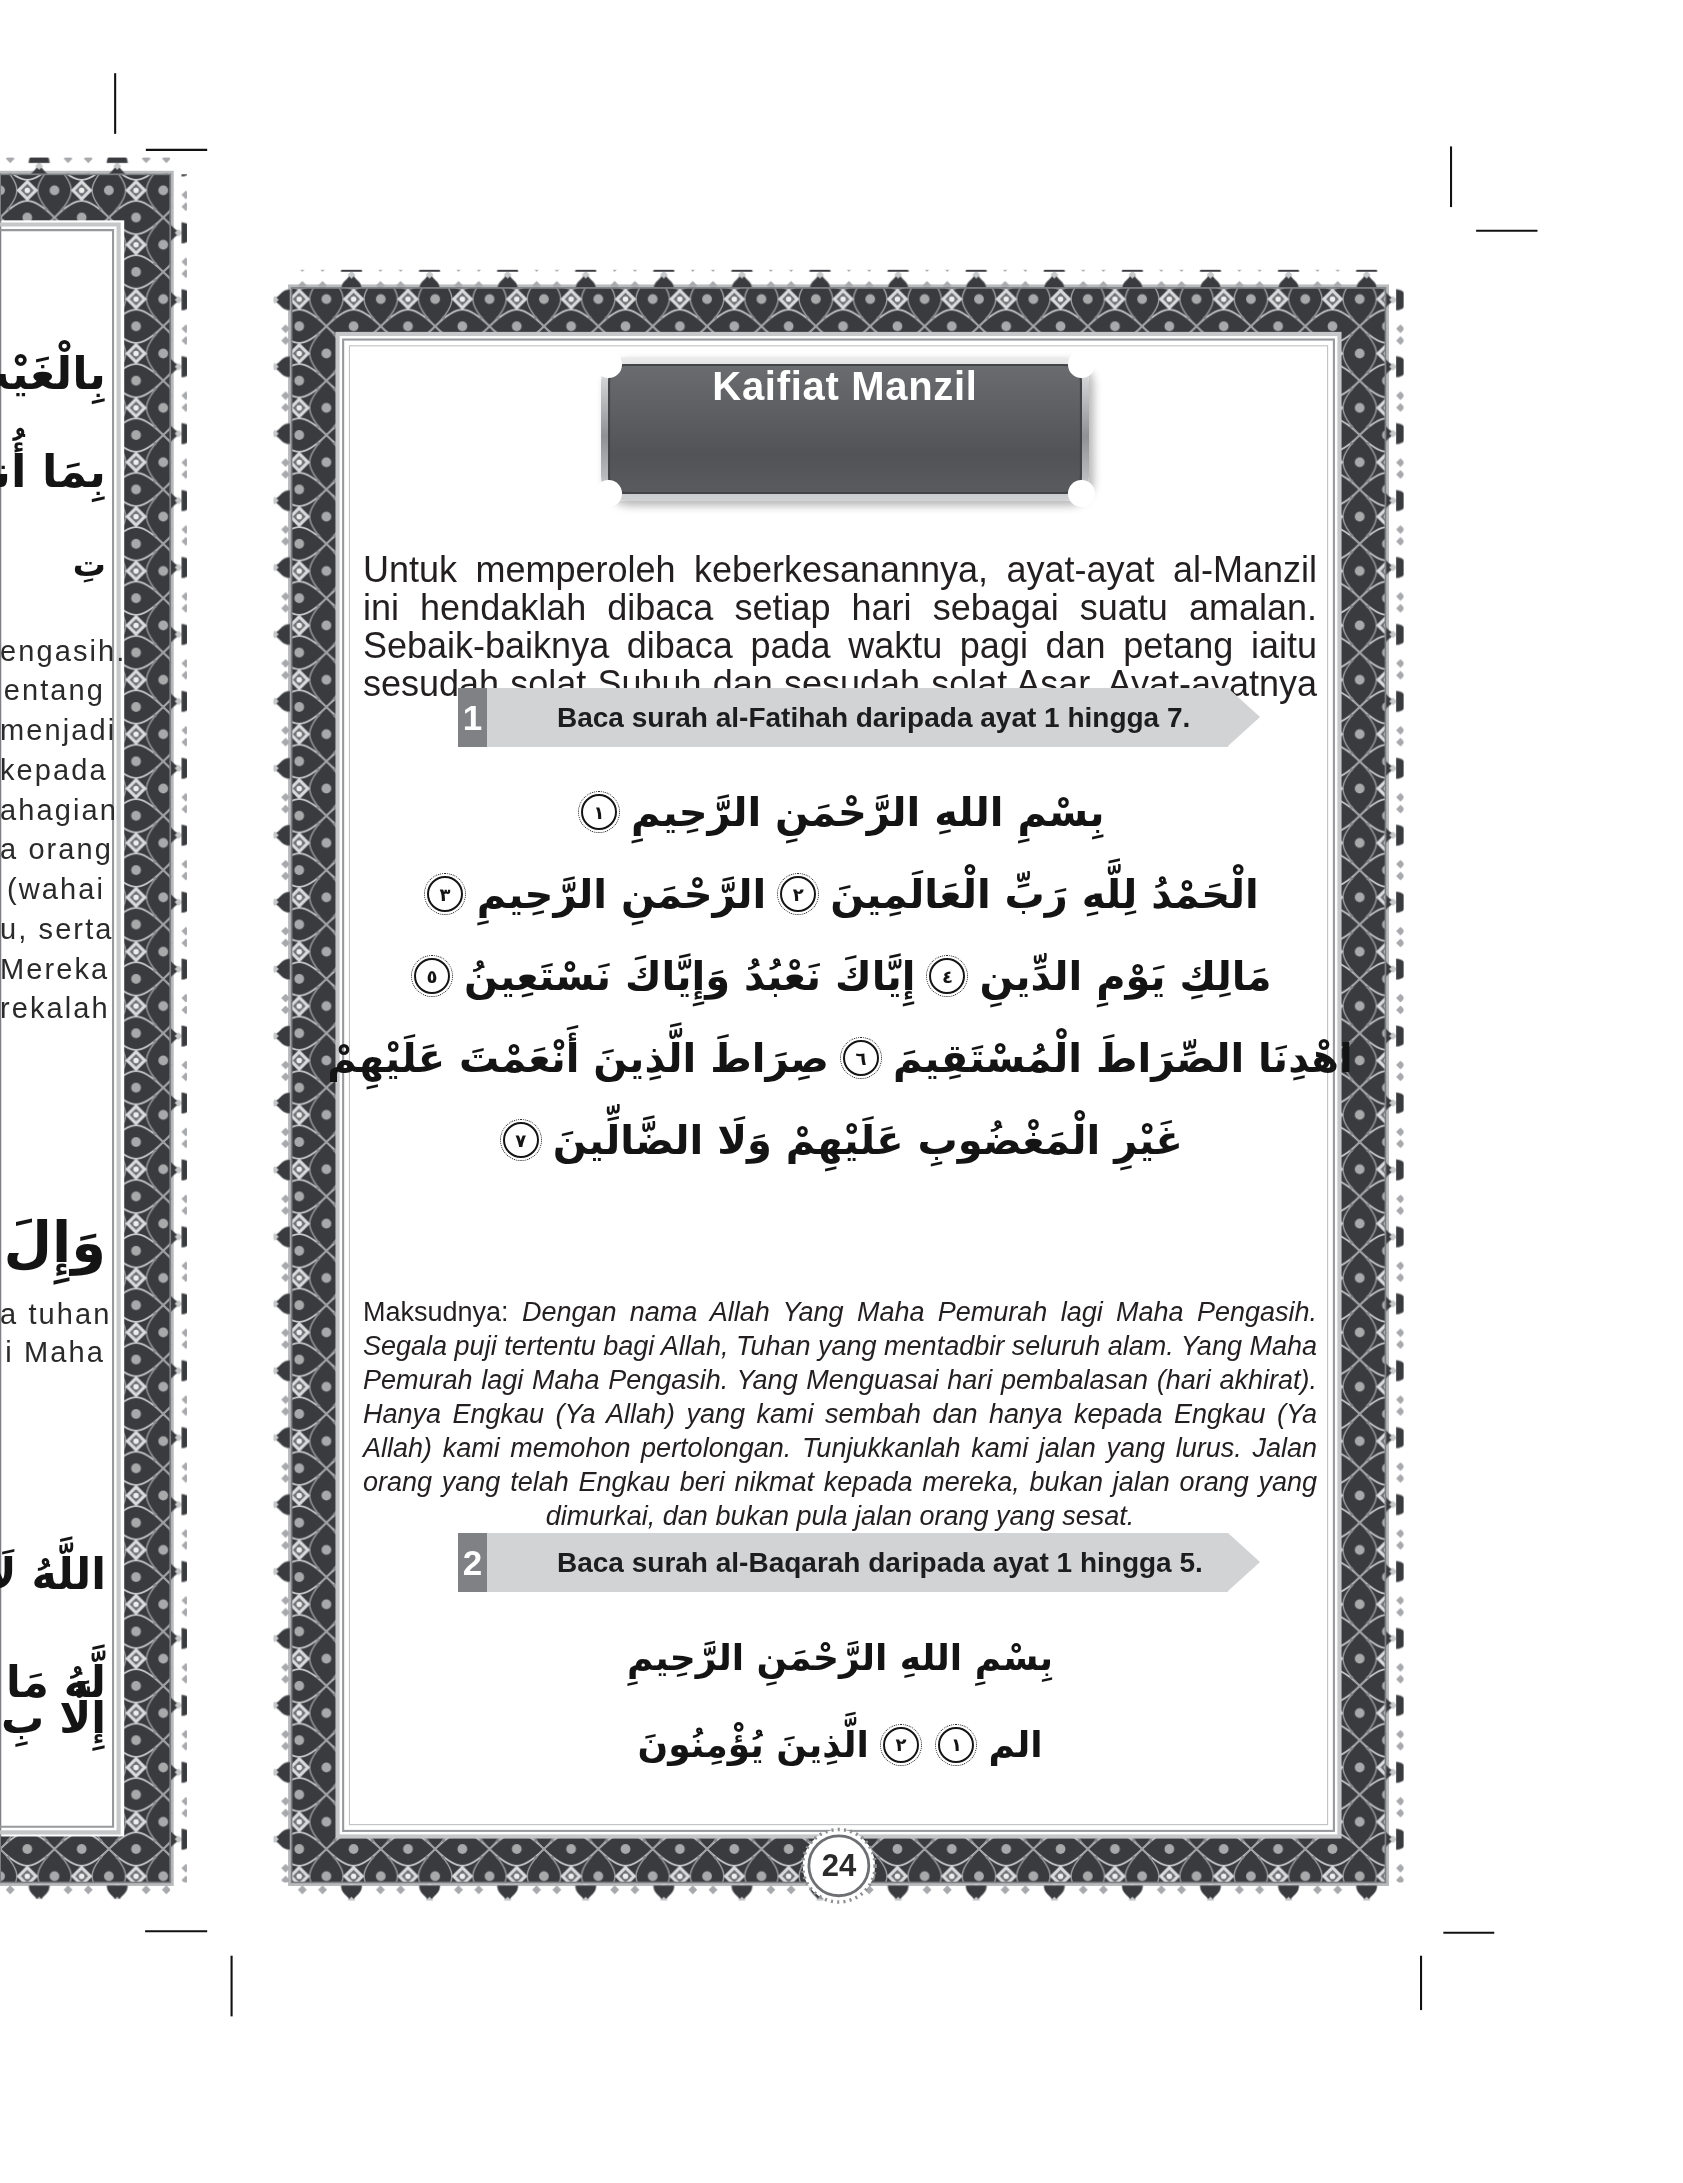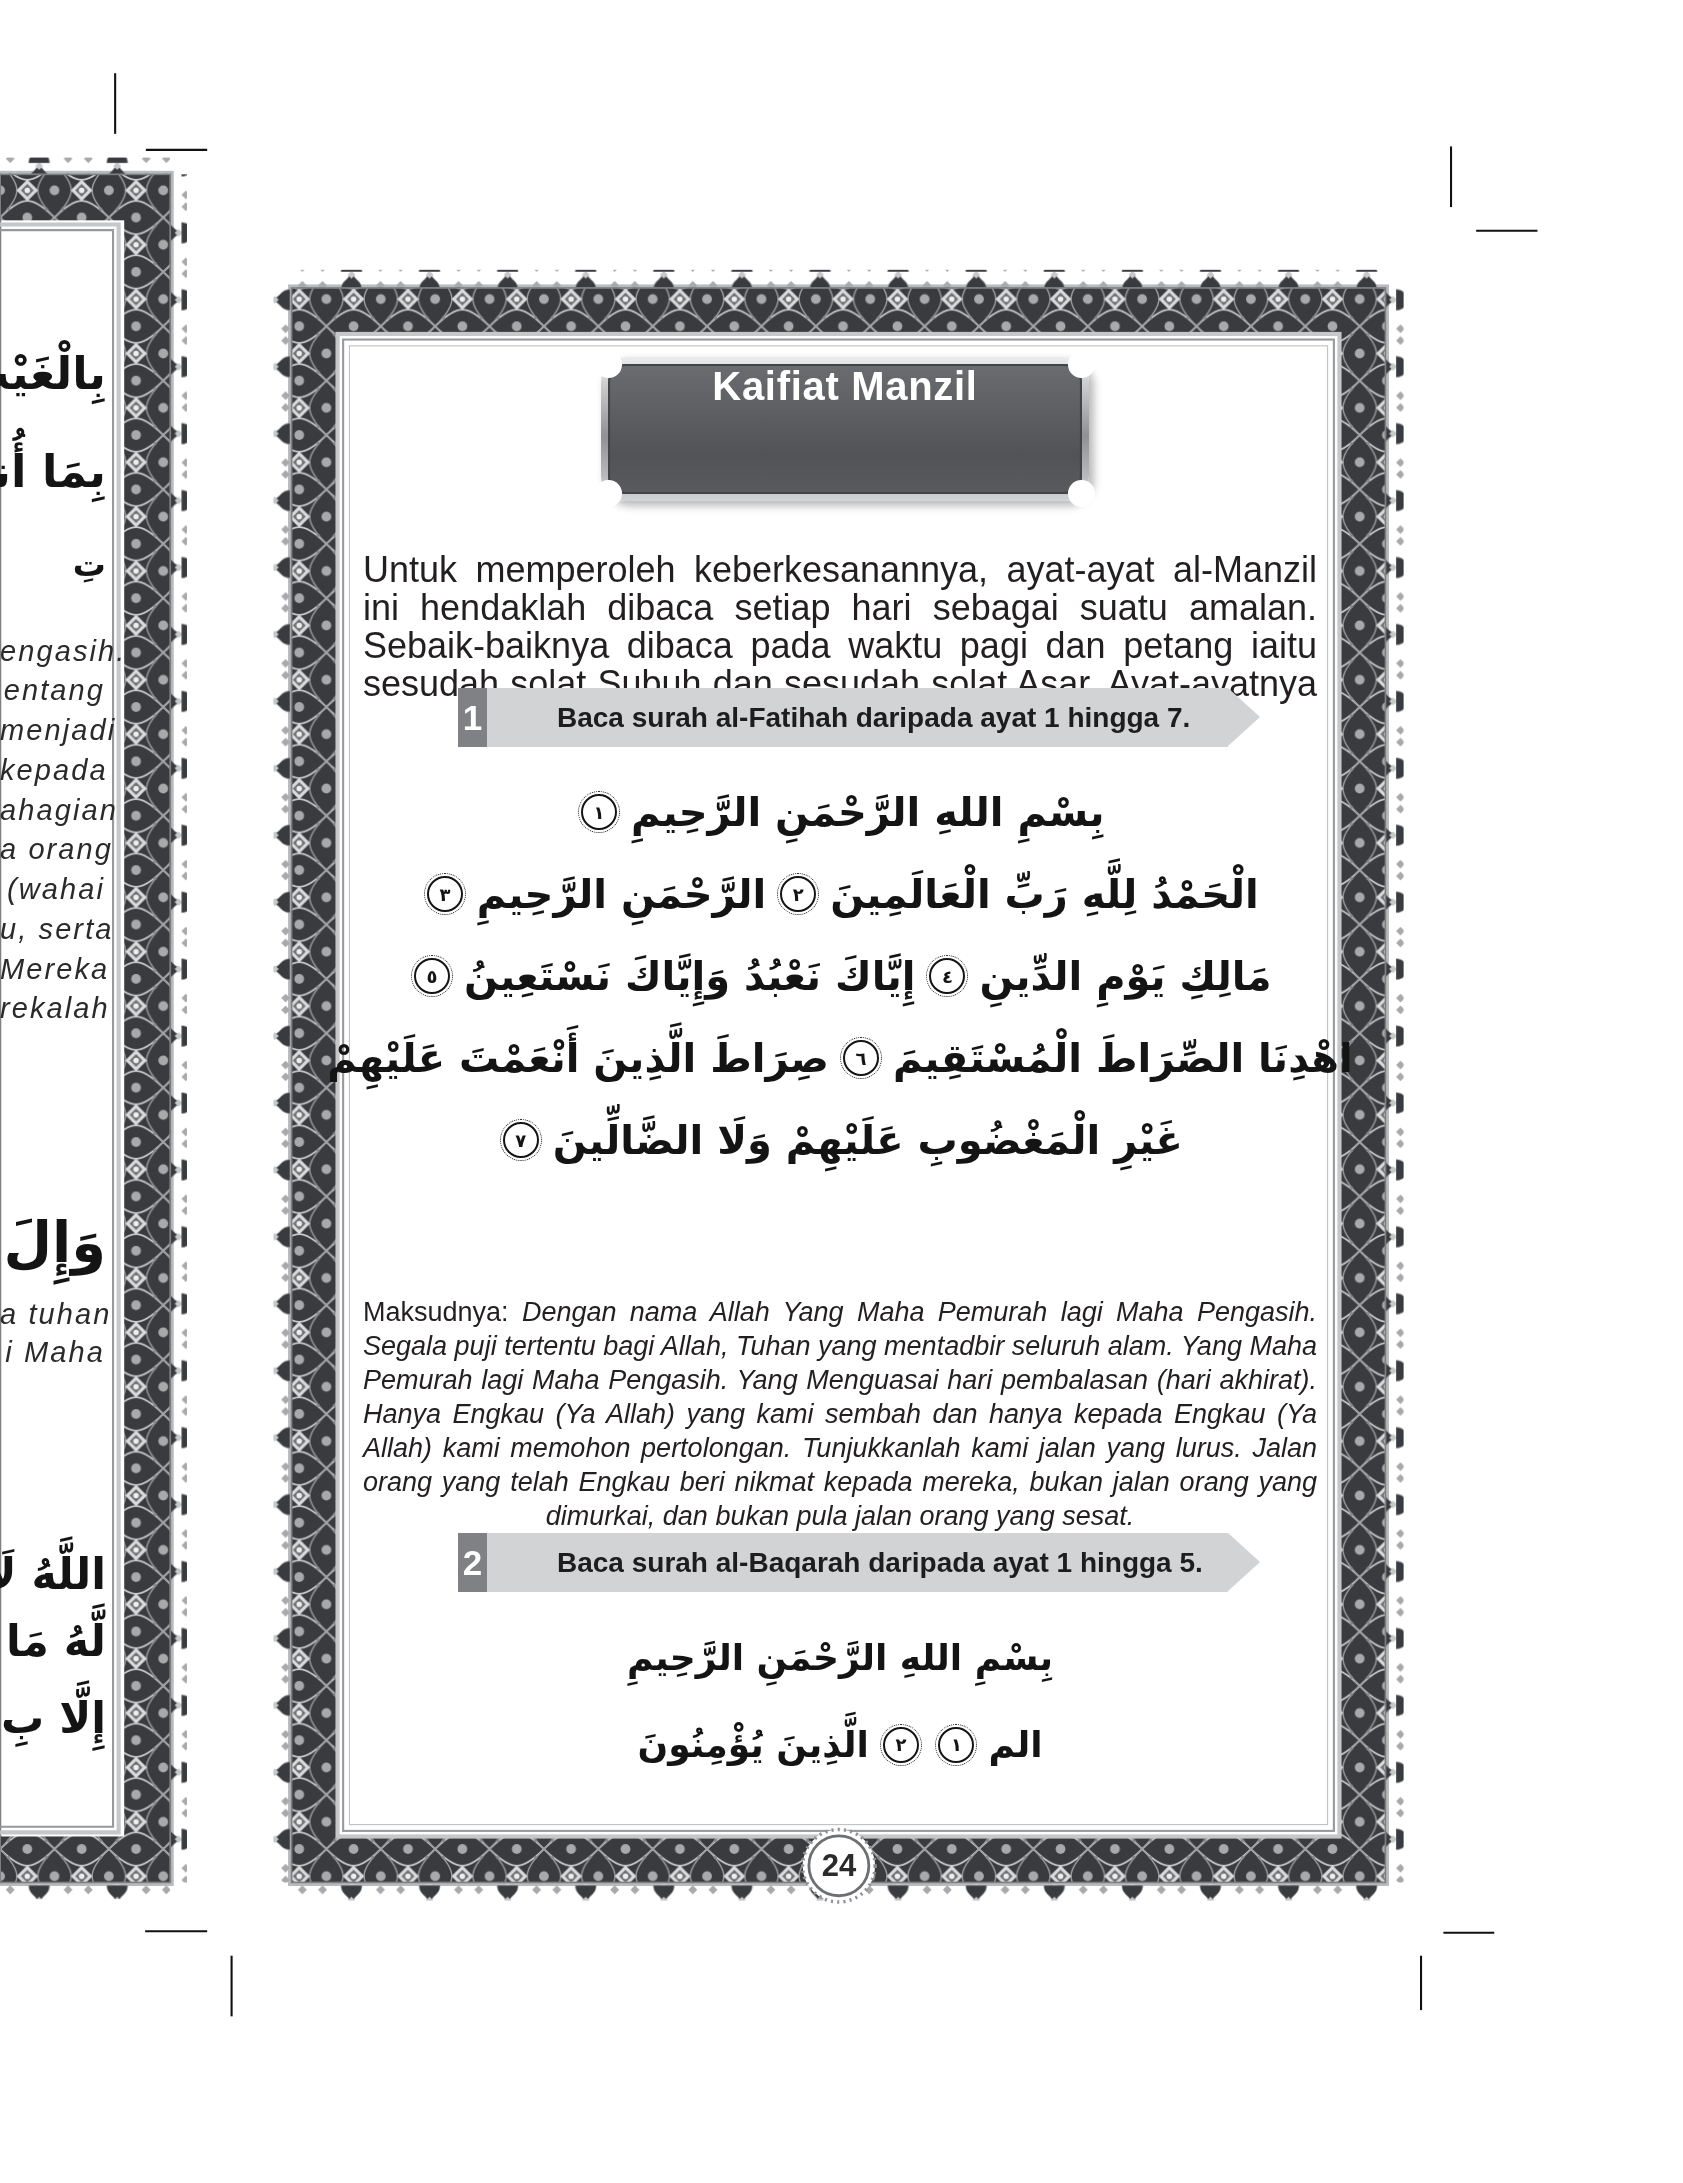--- a/index.html
+++ b/index.html
@@ -49,21 +49,21 @@
                text-align:justify;text-align-last:center;font-style:italic;}
   .translation .mk-label{font-style:normal;}
 
   .page-num{left:797px;top:1848px;width:84px;text-align:center;
             font-size:31px;font-weight:bold;color:#2b2b2b;}
 
   
   .left-ar{left:0;width:106px;text-align:right;direction:rtl;white-space:nowrap;
            font-family:"DejaVu Sans",sans-serif;font-weight:bold;color:#141414;}
   .left-malay{left:0;width:105px;text-align:right;white-space:nowrap;
-              font-size:29px;font-style:italic;letter-spacing:2.1px;color:#2a2a2a;}
+              font-size:29px;letter-spacing:2.1px;color:#2a2a2a;}
 </style>
 </head>
 <body>
 
 <div id="page">
 
   <svg id="deco-svg" viewBox="0 0 2415 3131" aria-hidden="true">
     <defs>
       <pattern id="bandTex" width="78" height="78" patternUnits="userSpaceOnUse">
         <rect width="78" height="78" fill="#3a3b3e"></rect>
@@ -155,21 +155,21 @@
       <line x1="2038" y1="2805" x2="2038" y2="2883"></line>
     </g>
   </svg>
 
   <div id="left-fragments">
       <div class="abs left-ar" style="top: 347px; font-size: 45px;">بِالْغَيْبِ</div>
       <div class="abs left-ar" style="top: 445px; font-size: 45px;">بِمَا أُنزِ</div>
       <div class="abs left-ar" style="top: 545px; font-size: 33px;">تِ</div>
       <div class="abs left-ar" style="top: 1210px; font-size: 56px;">وَإِلَ</div>
       <div class="abs left-ar" style="top: 1549px; font-size: 43px;">اللَّهُ لَا</div>
-      <div class="abs left-ar" style="top: 1616px; font-size: 43px;">لَّهُ مَا</div>
+      <div class="abs left-ar" style="top: 1657px; font-size: 43px;">لَّهُ مَا</div>
       <div class="abs left-ar" style="top: 1693px; font-size: 43px;">إِلَّا بِ</div>
       <div class="abs left-malay" style="top: 635px;">engasih.</div>
       <div class="abs left-malay" style="top: 674px;">entang</div>
       <div class="abs left-malay" style="top: 714px;">menjadi</div>
       <div class="abs left-malay" style="top: 754px;">kepada</div>
       <div class="abs left-malay" style="top: 794px;">ahagian</div>
       <div class="abs left-malay" style="top: 833px;">a orang</div>
       <div class="abs left-malay" style="top: 873px;">(wahai</div>
       <div class="abs left-malay" style="top: 913px;">u, serta</div>
       <div class="abs left-malay" style="top: 953px;">Mereka</div>

